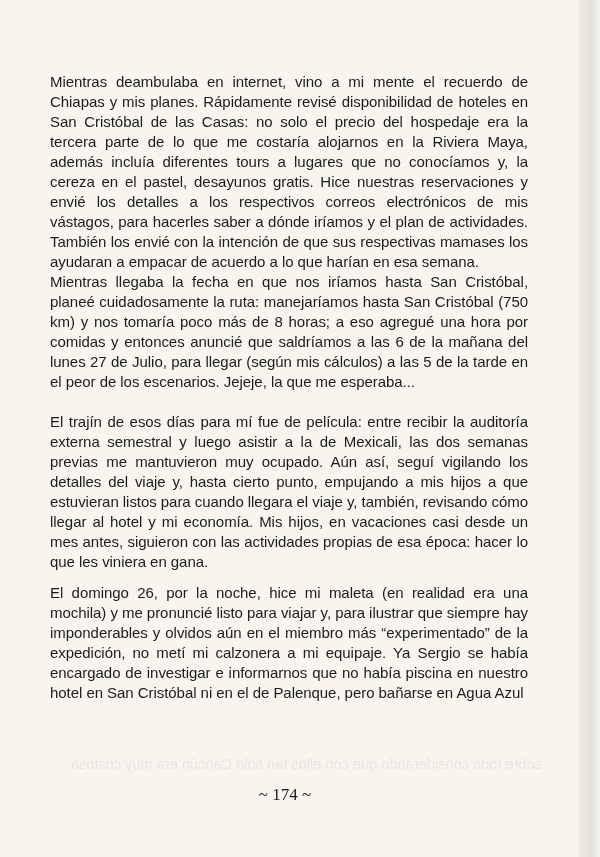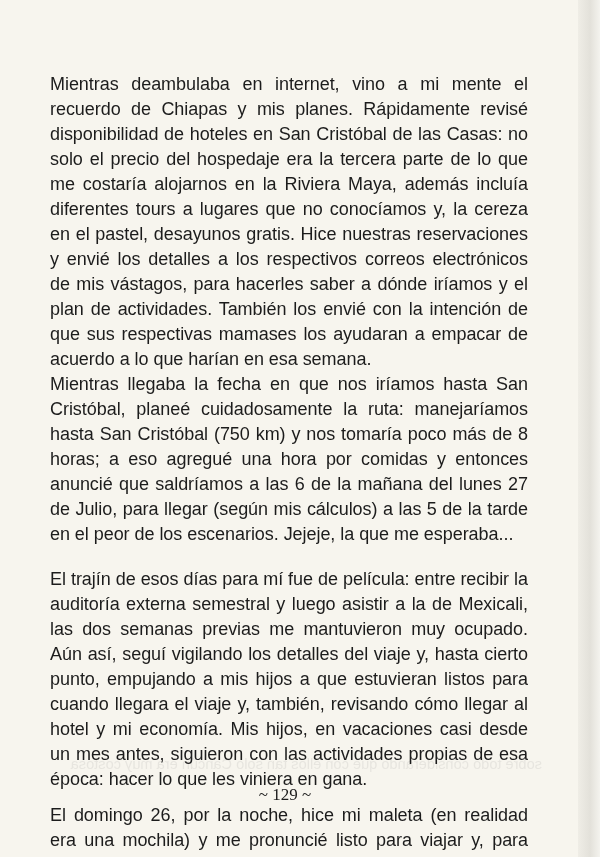--- a/index.html
+++ b/index.html
@@ -20,22 +20,22 @@
     font-size: 14.6px; line-height: 20.5px;
     transform: scaleX(-1);
     text-align: justify;
     pointer-events: none;
   }
   .content {
     position: absolute; left: 50px; top: 72px; width: 478px;
   }
   p.para {
     margin: 0;
-    font-size: 18px;
-    line-height: 25px;
+    font-size: 15px;
+    line-height: 20px;
     text-align: justify;
     letter-spacing: -0.05px;
   }
   .section-header {
     display: inline-block;
     background: #141414;
     color: #ffffff;
     font-weight: bold;
     font-style: italic;
     font-size: 14.5px;
@@ -61,13 +61,13 @@
 
 <div class="content">
   <p class="para">Mientras deambulaba en internet, vino a mi mente el recuerdo de Chiapas y mis planes. Rápidamente revisé disponibilidad de hoteles en San Cristóbal de las Casas: no solo el precio del hospedaje era la tercera parte de lo que me costaría alojarnos en la Riviera Maya, además incluía diferentes tours a lugares que no conocíamos y, la cereza en el pastel, desayunos gratis. Hice nuestras reservaciones y envié los detalles a los respectivos correos electrónicos de mis vástagos, para hacerles saber a dónde iríamos y el plan de actividades. También los envié con la intención de que sus respectivas mamases los ayudaran a empacar de acuerdo a lo que  harían en esa semana.</p>
 
 
   <p class="para">Mientras llegaba la fecha en que nos iríamos hasta San Cristóbal, planeé cuidadosamente la ruta: manejaríamos hasta San Cristóbal (750 km) y nos tomaría poco más de 8 horas; a eso agregué una hora por comidas y entonces anuncié que saldríamos a las 6 de la mañana del lunes 27 de Julio, para llegar (según mis cálculos) a las 5 de la tarde en el peor de los escenarios. Jejeje, la que me esperaba...</p>
   <p class="para" style="margin-top:20px;">El trajín de esos días para mí fue de película: entre recibir la auditoría externa semestral y luego asistir a la de Mexicali, las dos semanas previas me mantuvieron muy ocupado. Aún así, seguí vigilando los detalles del viaje y, hasta cierto punto, empujando a mis hijos a que estuvieran listos para cuando llegara el viaje y, también, revisando cómo llegar al hotel y mi economía. Mis hijos, en vacaciones casi desde un mes antes, siguieron con las actividades propias de esa época: hacer lo que les viniera en gana.</p>
   <p class="para" style="margin-top:11px;">El domingo 26, por la noche, hice mi maleta (en realidad era una mochila) y me pronuncié listo para viajar y, para ilustrar que siempre hay imponderables y olvidos aún en el miembro más “experimentado” de la expedición, no metí mi calzonera a mi equipaje. Ya Sergio se había encargado de investigar e informarnos que no había piscina en nuestro hotel en San Cristóbal ni en el de Palenque, pero bañarse en Agua Azul</p>
 </div>
 
-<div class="page-number">~ 129 ~</div>
+<div class="page-number">~ 174 ~</div>
 
 </body></html>

